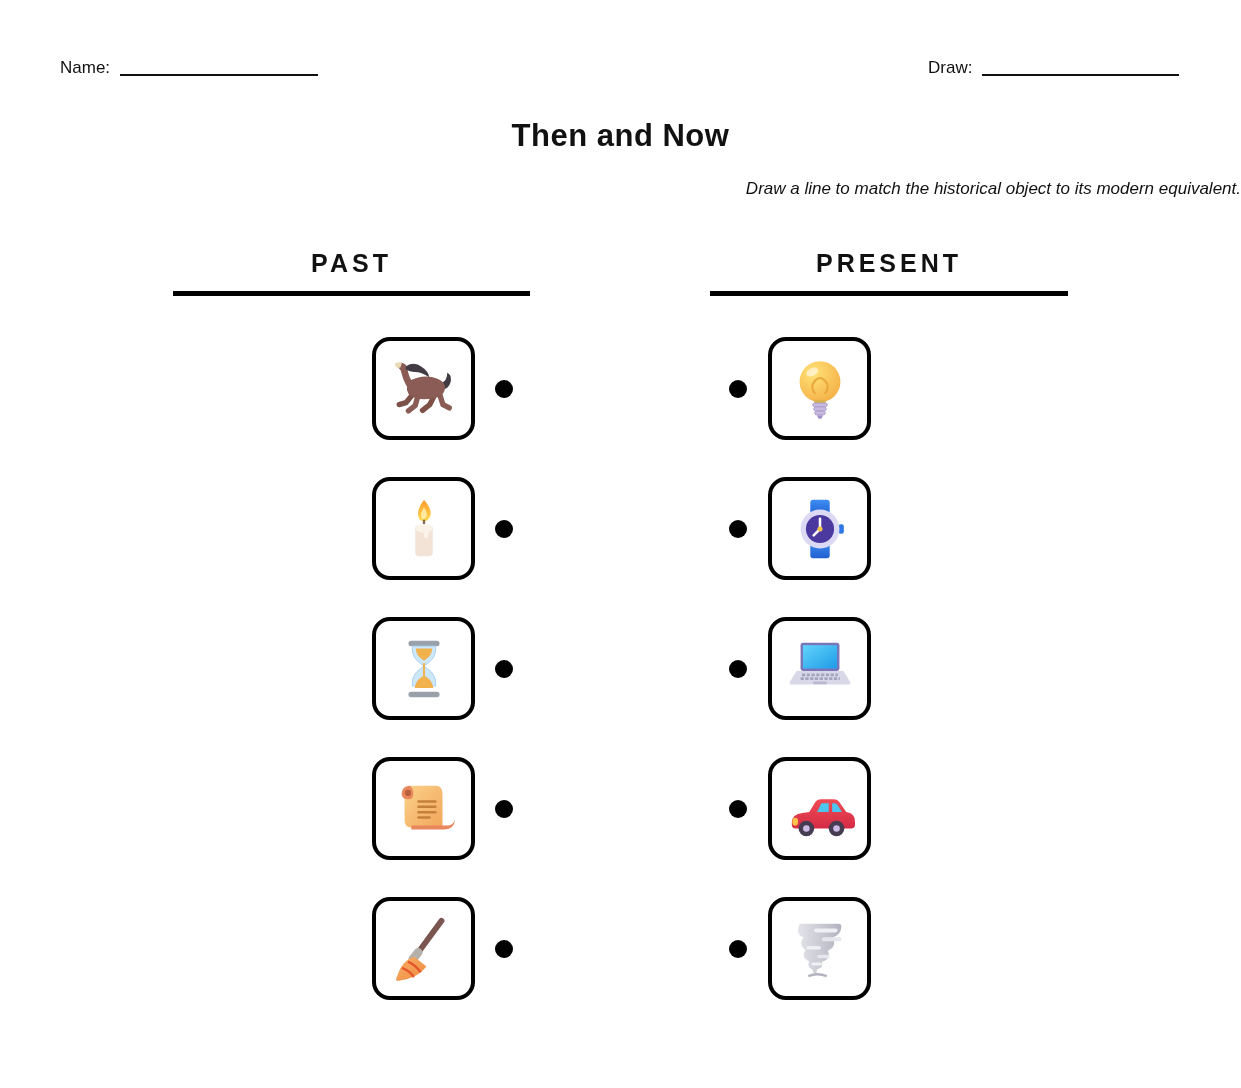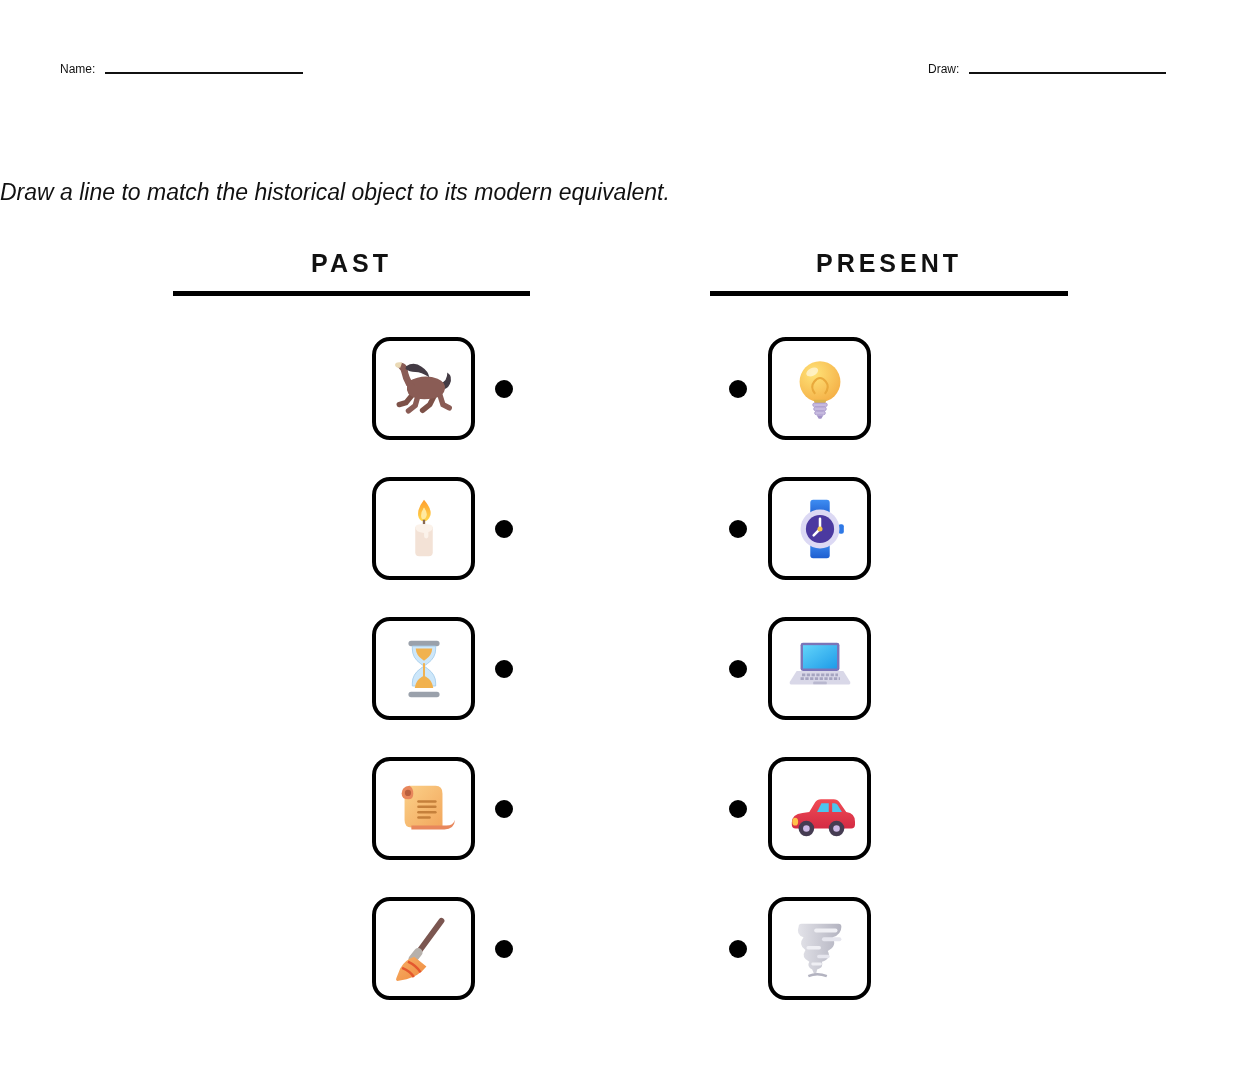--- a/index.html
+++ b/index.html
@@ -1,29 +1,29 @@
 <!DOCTYPE html>
 <html><head>
 <meta charset="utf-8">
 <style>
   html,body { margin:0; padding:0; background:#ffffff; }
   body { font-family:"Liberation Sans", sans-serif; color:#111; }
   .sheet { position:relative; width:1241px; height:1088px; background:#fff; overflow:hidden; }
 
-  .field { position:absolute; top:58px; display:flex; align-items:flex-end; gap:10px; font-size:12px; }
+  .field { position:absolute; top:58px; display:flex; align-items:flex-end; gap:10px; font-size:17px; }
   .field-name { left:60px; }
   .field-date { left:928px; }
   .write-line { display:inline-block; border-bottom:2px solid #111; margin-bottom:2px; height:14px; }
   .field-name .write-line { width:198px; }
   .field-date .write-line { width:197px; }
 
   .title { position:absolute; top:118px; left:0; width:100%; text-align:center;
            font-size:31px; font-weight:bold; letter-spacing:0.5px; }
-  .subtitle { position:absolute; top:179px; left:0; width:100%; text-align:left;
-              font-size:23px; font-style:italic; }
+  .subtitle { position:absolute; top:179px; left:0; width:100%; text-align:right;
+              font-size:17px; font-style:italic; }
 
   .col-header { position:absolute; top:249px; text-align:center; font-weight:bold;
                 font-size:25px; letter-spacing:4px; padding-bottom:13px; border-bottom:5px solid #000; }
   .col-header.past { left:173px; width:357px; }
   .col-header.present { left:710px; width:358px; }
 
   .rows { position:absolute; top:337px; display:flex; flex-direction:column; gap:37px; }
   .rows.past { left:372px; }
   .rows.present { left:729px; }
   .match-row { display:flex; align-items:center; height:103px; }
@@ -43,20 +43,21 @@
   <div class="field field-name">
     <span>Name:</span>
     <span class="write-line"></span>
   </div>
 
   <div class="field field-date">
     <span>Draw:</span>
     <span class="write-line"></span>
   </div>
 
+  <div class="title">Then and Now</div>
   <div class="subtitle">Draw a line to match the historical object to its modern equivalent.</div>
 
   <div class="col-header present">PRESENT</div>
   <div class="col-header past">PAST</div>
 
   <div class="rows past">
 
     <div class="match-row">
       <div class="item-box" aria-label="horse">
         <svg viewBox="0 0 72 72" width="70" height="70">

